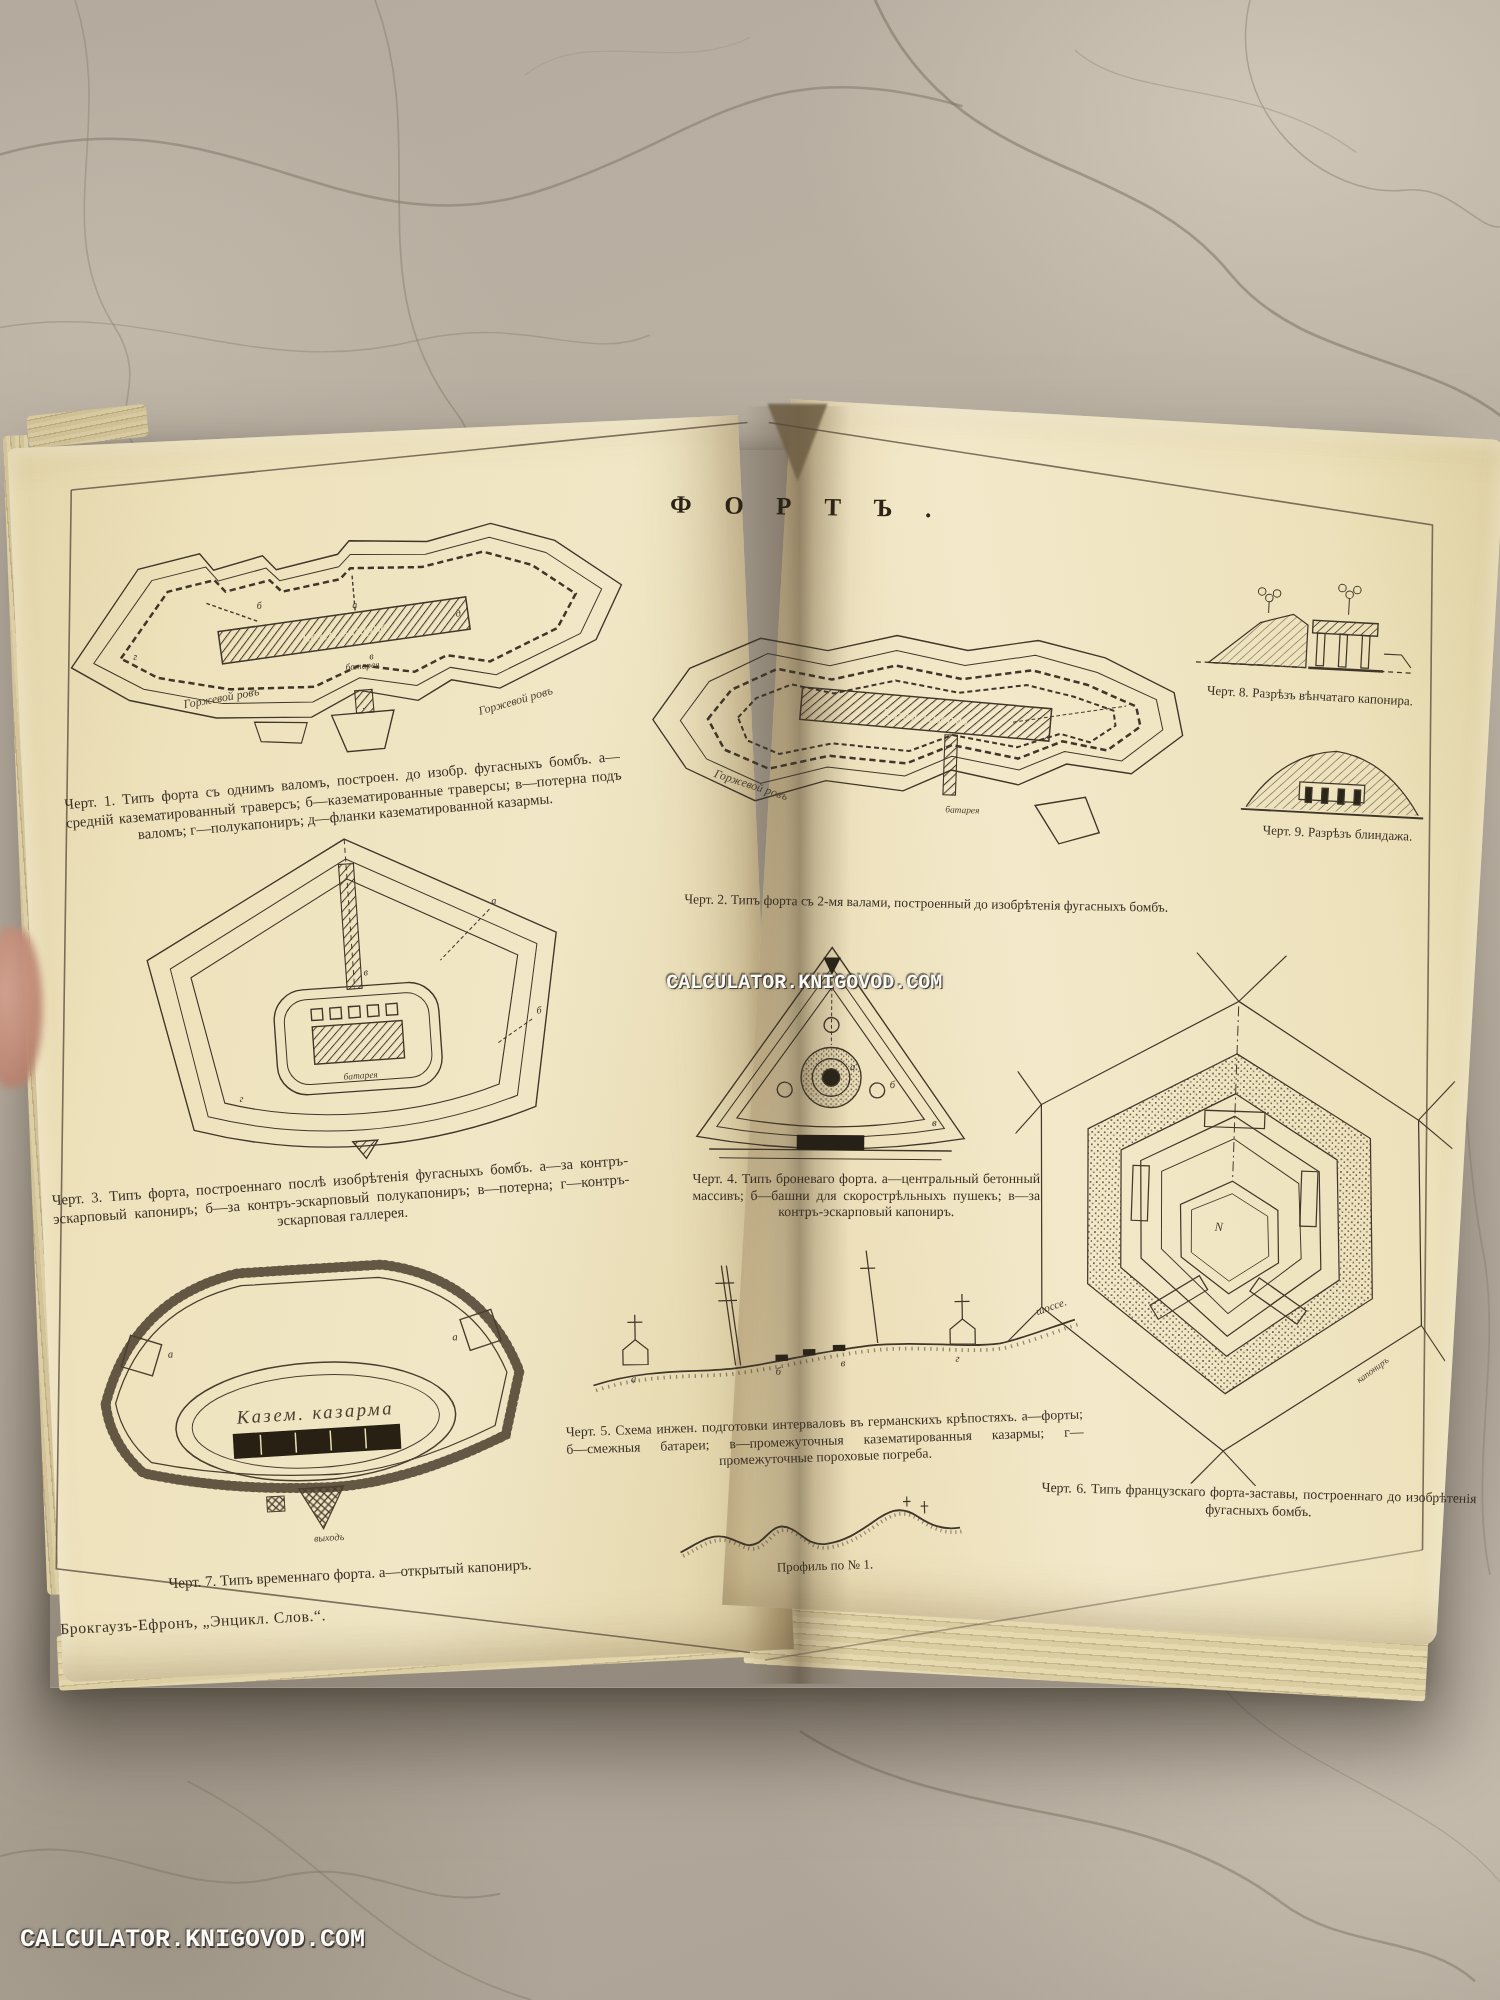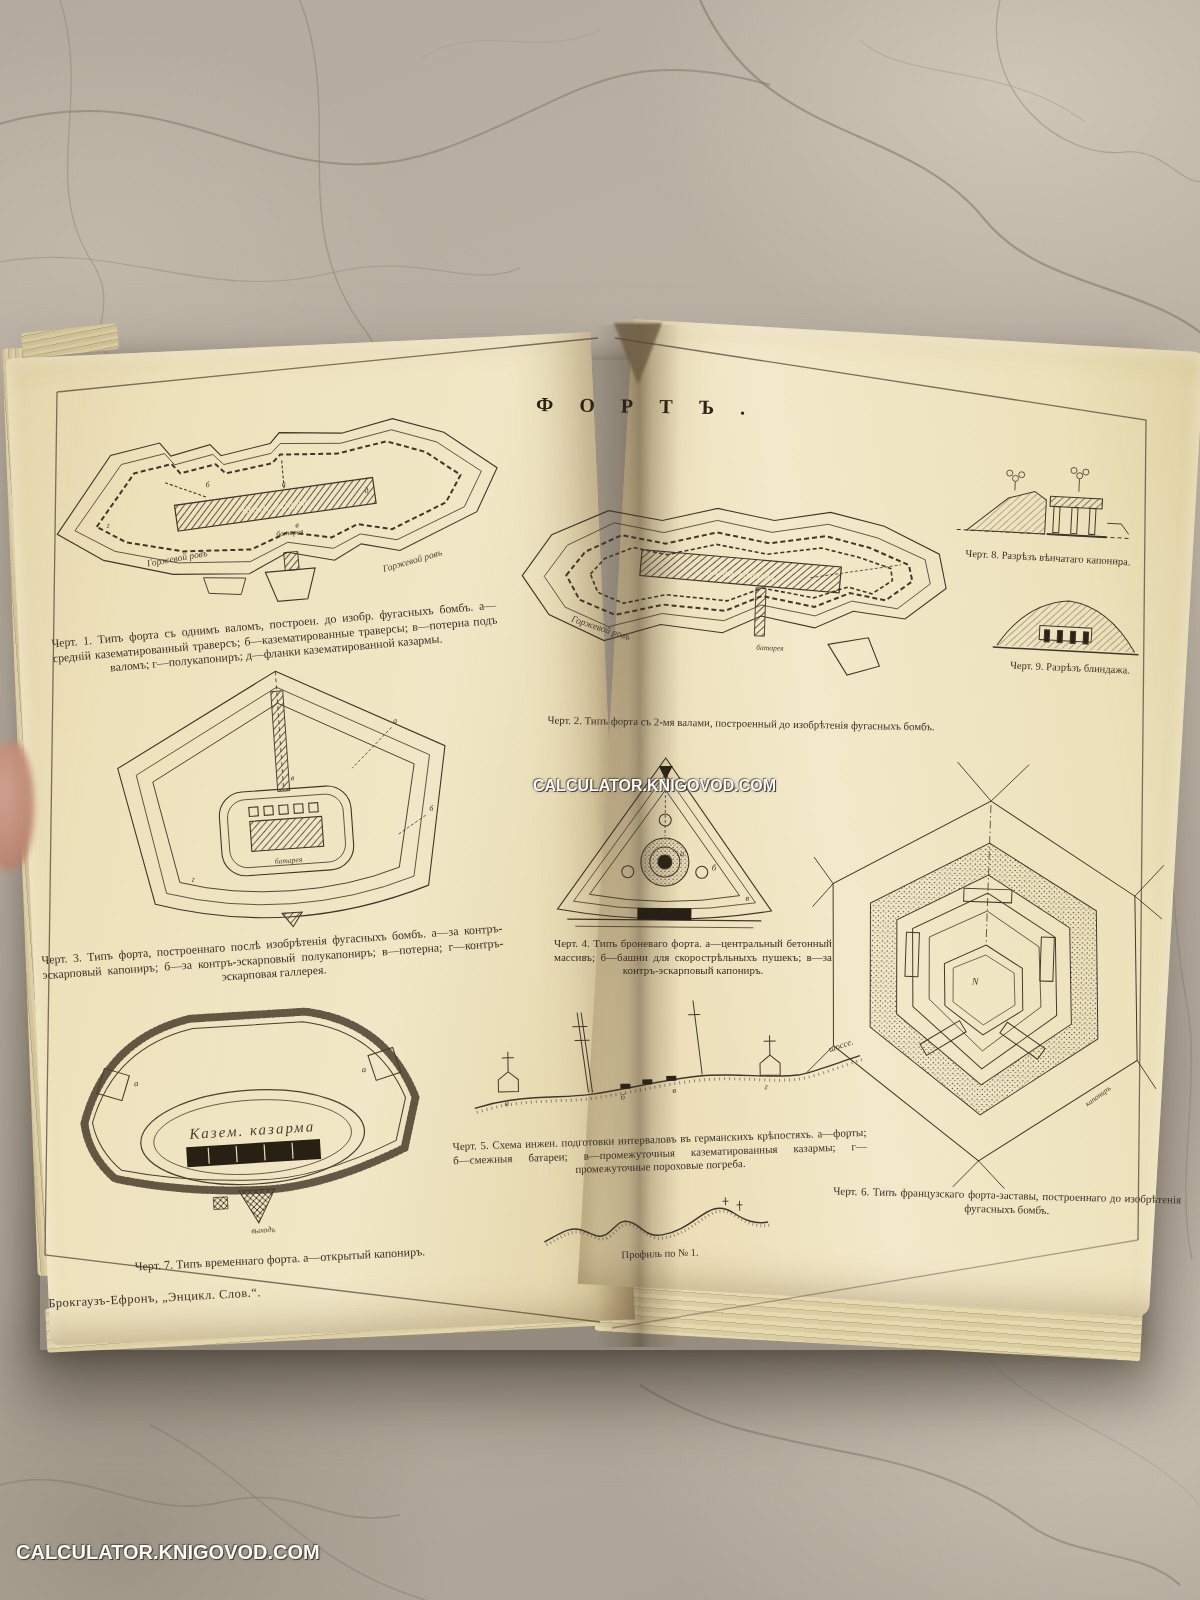--- a/index.html
+++ b/index.html
@@ -27,21 +27,21 @@
     box-shadow:inset 48px 0 62px -34px rgba(110,85,45,.48), inset 0 -30px 44px -28px rgba(110,85,45,.32), inset -4px 4px 14px rgba(255,250,230,.5);}
   #gutter{position:absolute;left:568px;top:0px;width:84px;height:1022px;z-index:6;pointer-events:none;
     background:linear-gradient(90deg,rgba(70,50,25,0) 0%,rgba(70,50,25,.22) 38%,rgba(55,40,20,.38) 52%,rgba(70,50,25,.20) 66%,rgba(70,50,25,0) 100%);}
   #gutter-notch{position:absolute;left:586px;top:-2px;width:0;height:0;z-index:7;
     border-left:24px solid transparent;border-right:24px solid transparent;border-top:62px solid #6e5e44;opacity:.85;filter:blur(1px);}
   .content{position:absolute;z-index:8;}
   .cap{position:absolute;z-index:8;color:#3a3126;line-height:1.24;}
   .just{text-align:justify;text-align-last:center;}
   .ctr{text-align:center;}
   #plate-title{position:absolute;z-index:8;font-size:20px;font-weight:bold;letter-spacing:26px;color:#2c2417;}
-  .wm{position:absolute;font-family:Liberation Sans, sans-serif;font-weight:bold;color:#fbfaf6;z-index:12;
+  .wm{position:absolute;font-family:Liberation Mono, monospace;font-weight:bold;color:#fbfaf6;z-index:12;
       text-shadow:1px 1px 0 rgba(50,46,40,.85),-1px -1px 0 rgba(50,46,40,.5),0 0 3px rgba(40,36,30,.6);letter-spacing:0px;}
   #wm-center{left:533px;top:777px;font-size:16px;}
   #wm-bottom{left:16px;top:1541px;font-size:20px;}
   #thumb{position:absolute;left:-8px;top:742px;width:42px;height:128px;z-index:13;border-radius:40% 60% 60% 40%;
     background:radial-gradient(ellipse at 30% 40%, #d3a28f 0%, #c08a77 55%, #a9725f 100%);filter:blur(3px);opacity:.95;}
   svg text{font-family:"Liberation Serif",serif;}
   .lbl{font-style:italic;fill:#4a3f2f;}
   .mark{font-style:italic;fill:#3c3328;}
 </style>
 </head>

